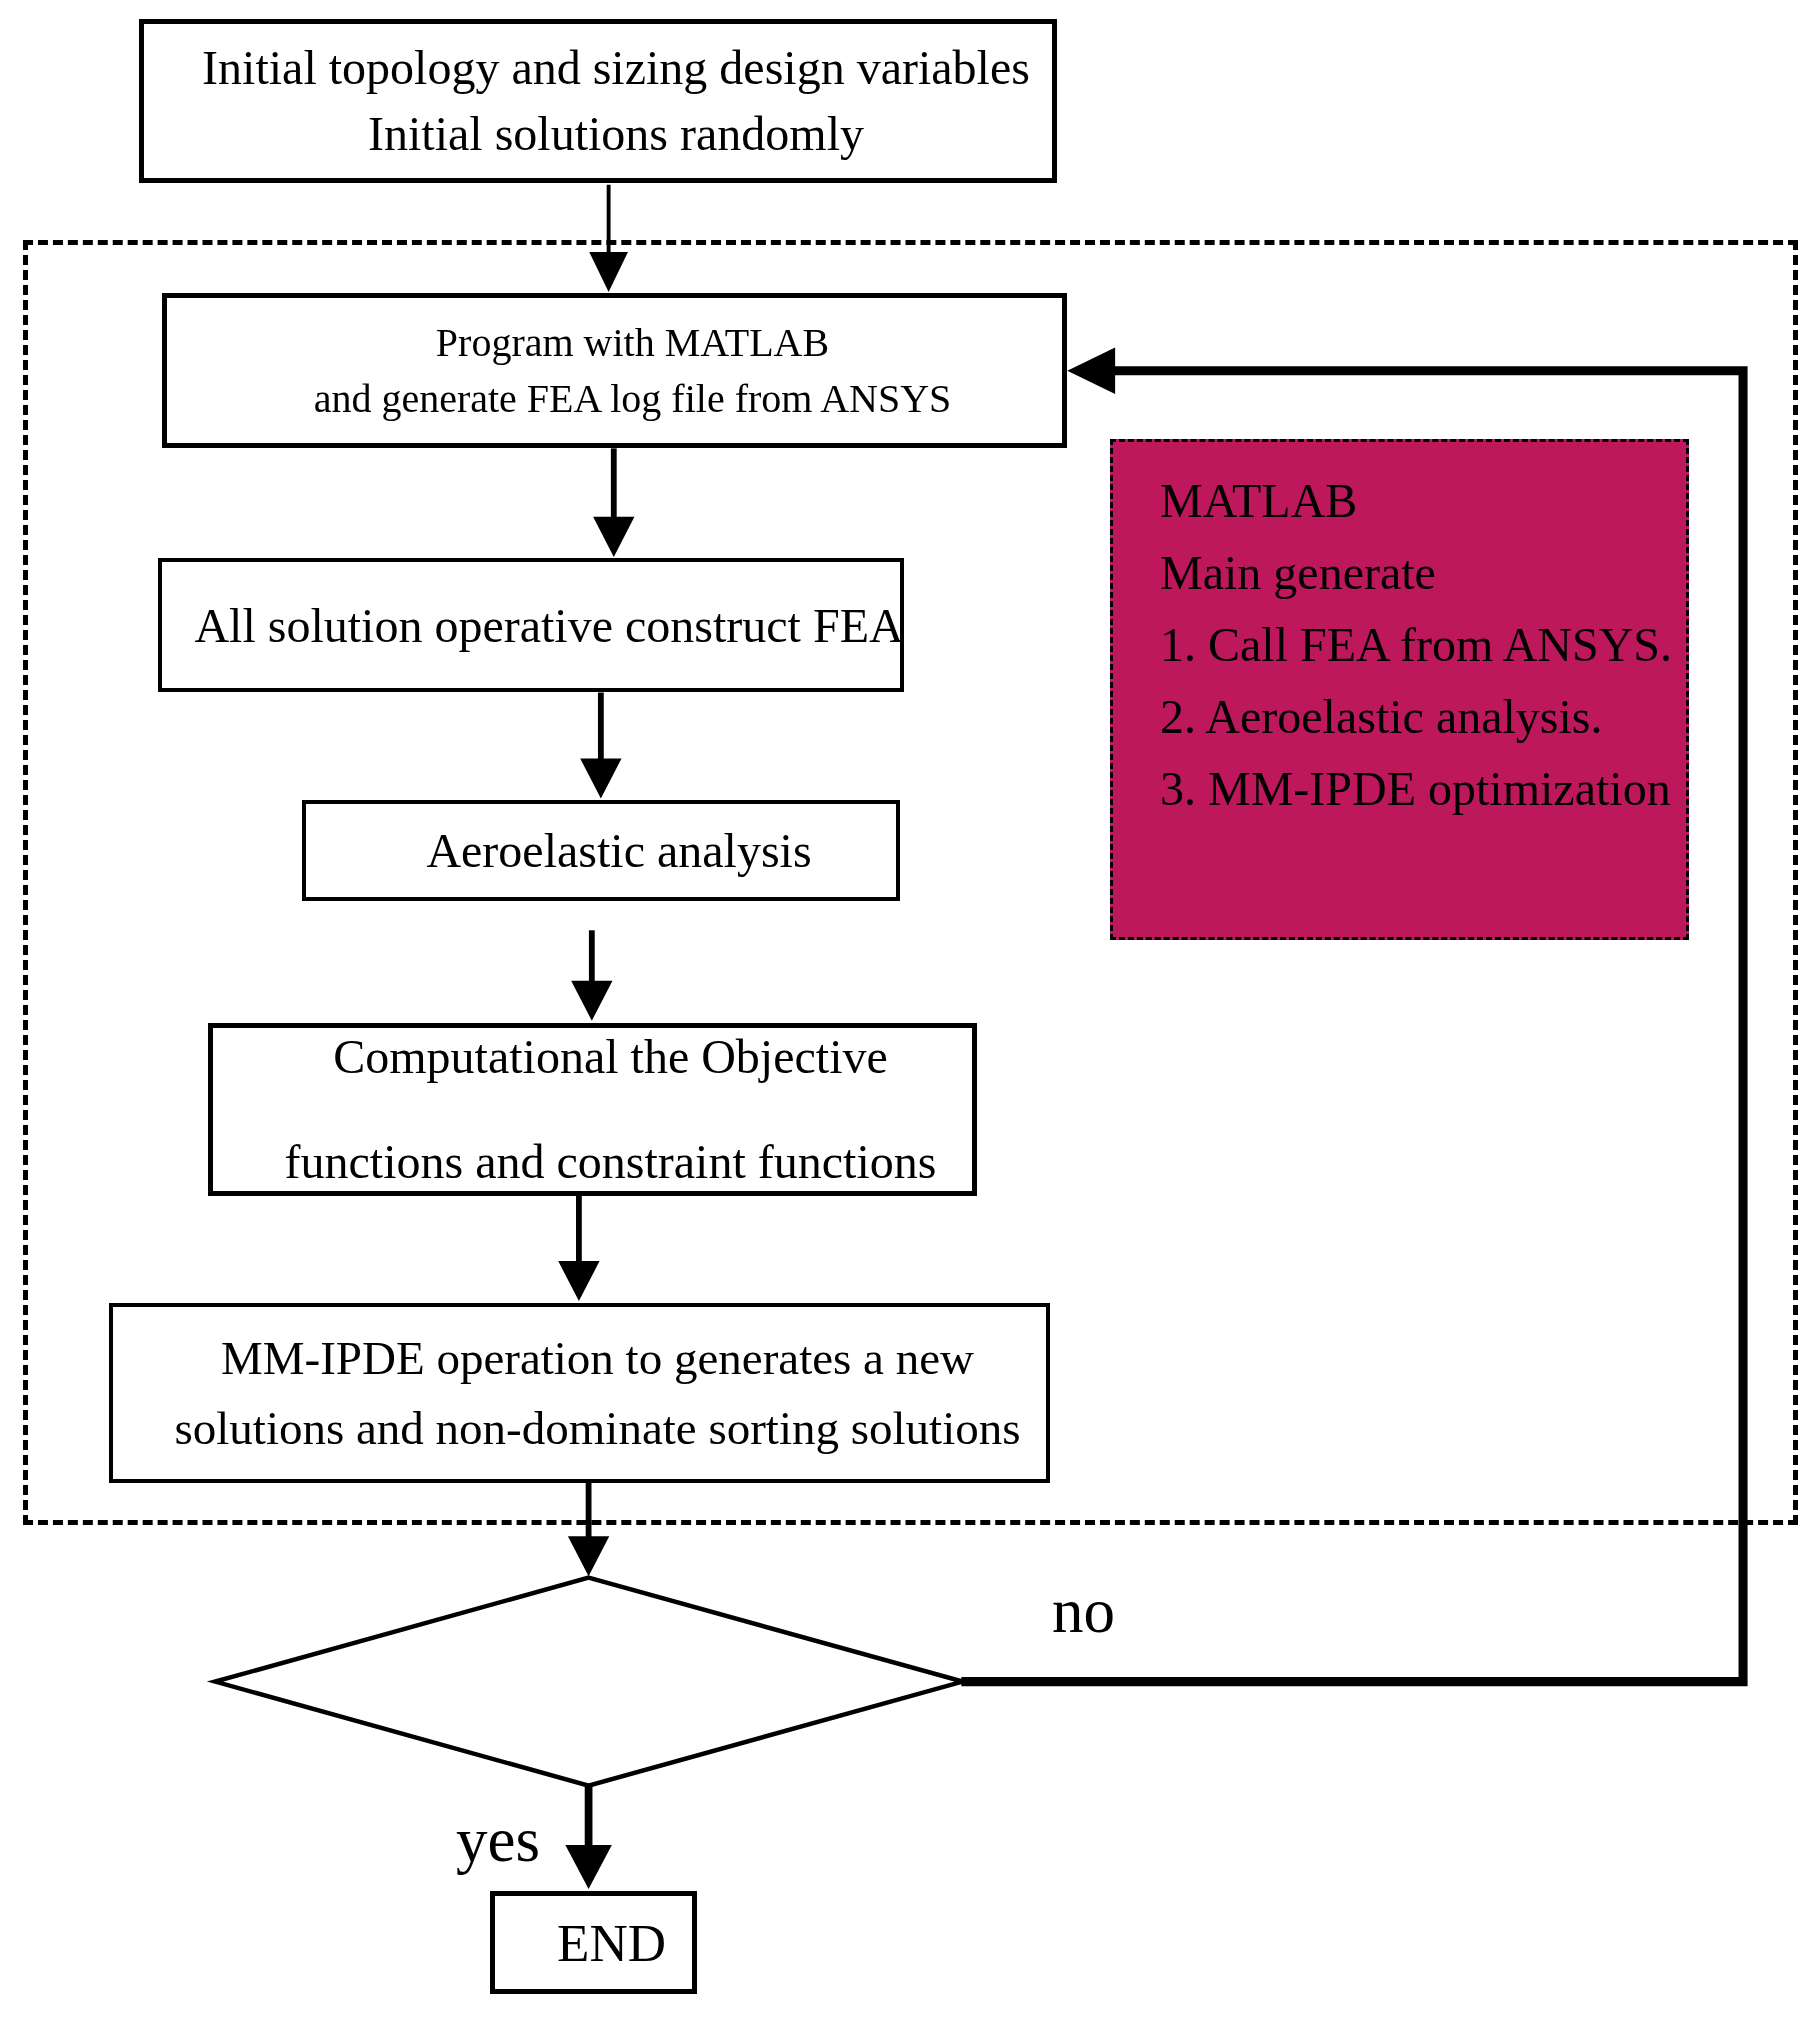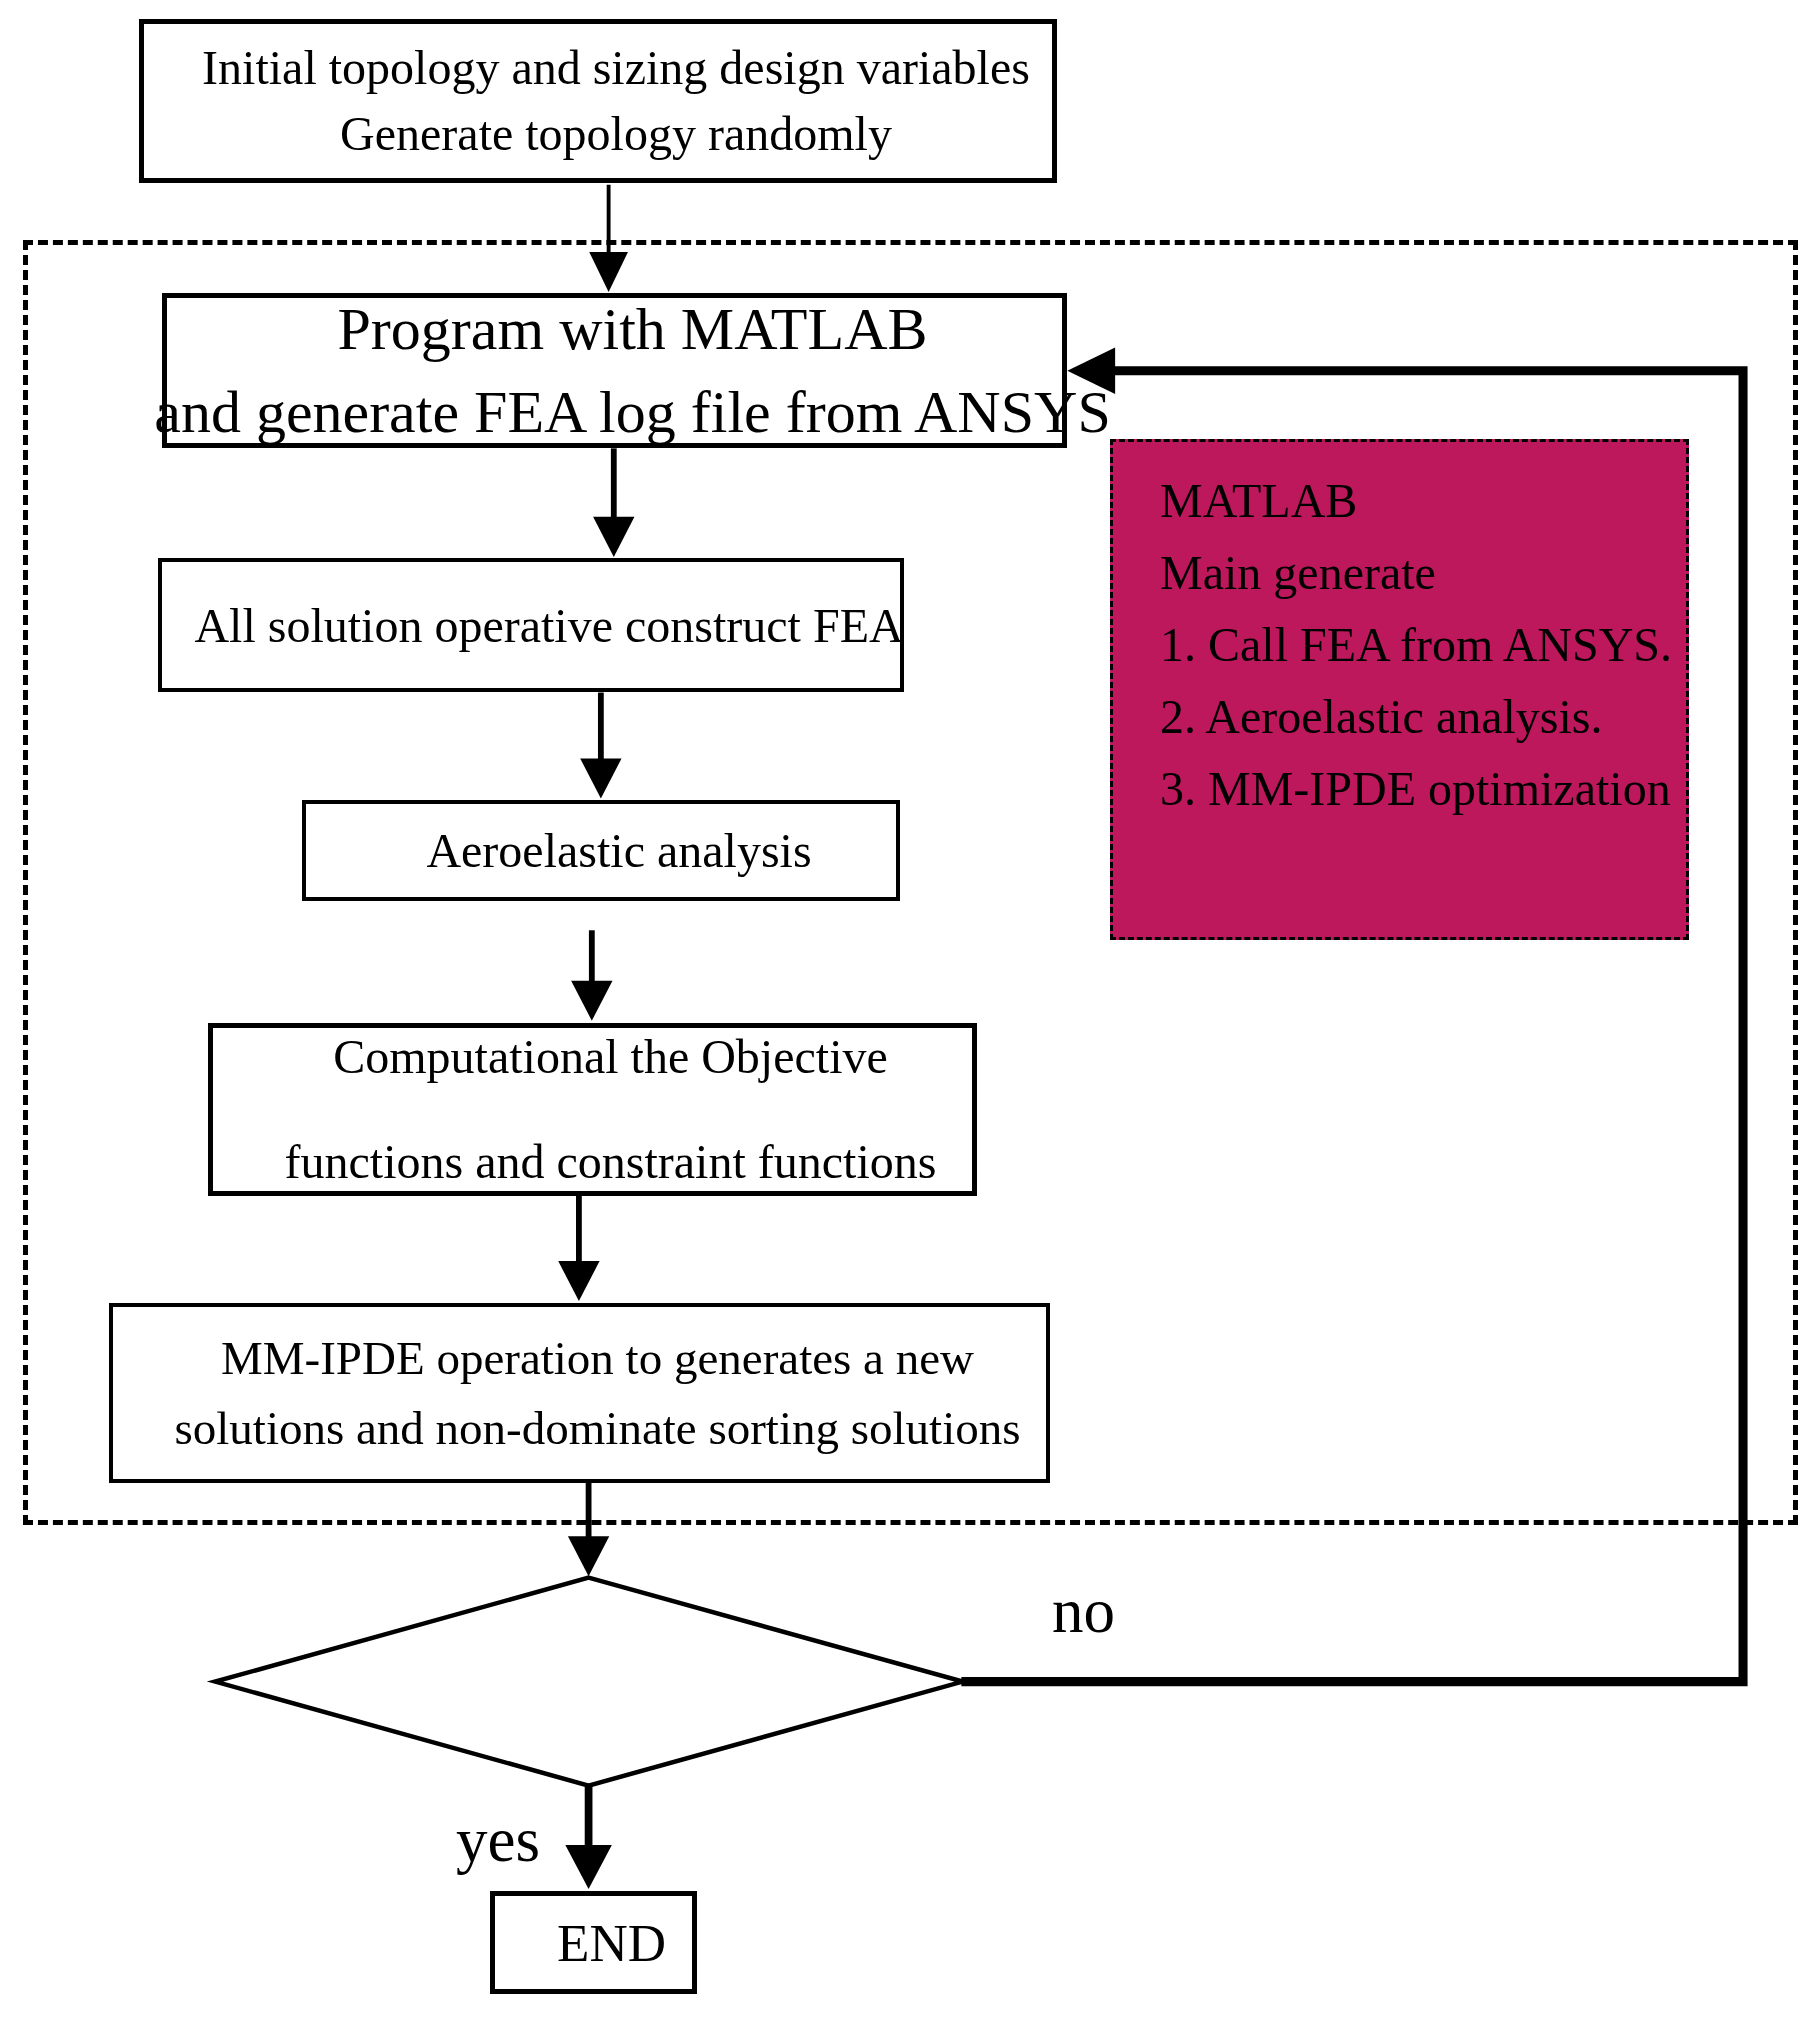--- a/index.html
+++ b/index.html
@@ -31,21 +31,21 @@
     display: flex;
     flex-direction: column;
     align-items: center;
     justify-content: center;
     text-align: center;
     padding-left: 36px;
   }
   .node .line { display: block; white-space: nowrap; }
 
   .node-start   { left: 139px;  top: 19.4px;   width: 918px; height: 164px; font-size: 48px; line-height: 1.38; }
-  .node-program { left: 162px;  top: 293px;  width: 905px; height: 155px; font-size: 60px; line-height: 1.38; }
+  .node-program { left: 162px;  top: 293px;  width: 905px; height: 155px; font-size: 40px; line-height: 1.38; }
   .node-construct { left: 158px; top: 558px; width: 746px; height: 134px; font-size: 48px; border-width: 4.5px; }
   .node-aero    { left: 302px;  top: 800px; width: 598px;  height: 101px; font-size: 48px; border-width: 4.5px; }
   .node-objective { left: 208px; top: 1023px; width: 769px; height: 173px; font-size: 48px; line-height: 1.6; gap: 28px; }
   .node-mmipde  { left: 109px;  top: 1303px; width: 941px; height: 180px; font-size: 47px; line-height: 1.5; border-width: 4.5px; }
   .node-end     { left: 490px;  top: 1891px; width: 207px;  height: 103px; font-size: 53px; }
 
   .outer-dashed {
     position: absolute;
     left: 22.6px;
     top: 240px;
@@ -121,21 +121,21 @@
     <polygon points="911,2442 1490,2603 911,2764 333,2603" fill="#ffffff" stroke="#000000" stroke-width="7"></polygon>
 
     <line x1="911" y1="2765" x2="911" y2="2864" stroke="#000000" stroke-width="12"></line>
     <polygon points="911,2924 875,2856 947,2856" fill="#000000"></polygon>
   </svg>
 
   <div class="outer-dashed"></div>
 
   <div class="node node-start">
     <span class="line">Initial topology and sizing design variables</span>
-    <span class="line">Generate topology randomly</span>
+    <span class="line">Initial solutions randomly</span>
   </div>
 
   <div class="node node-program">
     <span class="line">Program with MATLAB</span>
     <span class="line">and generate FEA log file from ANSYS</span>
   </div>
 
   <div class="matlab-note">
     <span class="line">MATLAB</span>
     <span class="line">Main generate</span>

